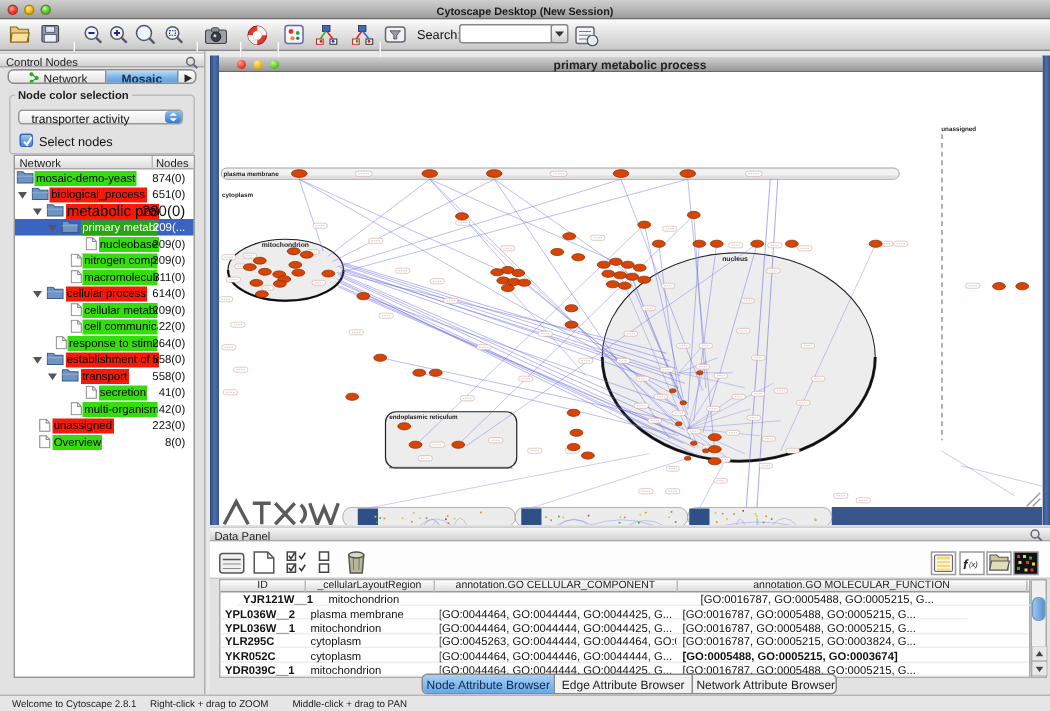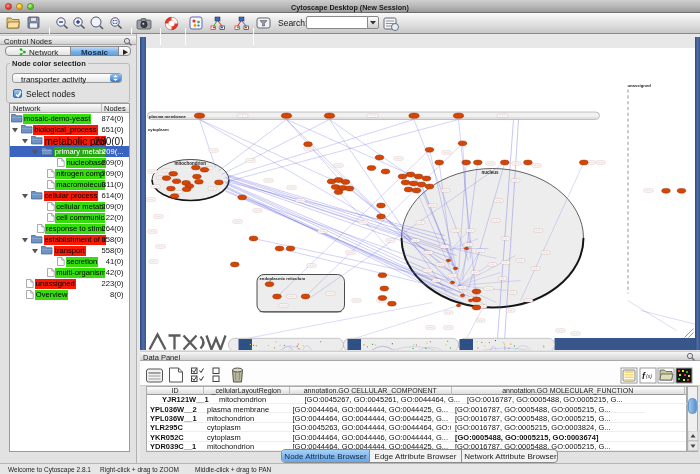--- a/index.html
+++ b/index.html
@@ -338,20 +338,26 @@
         </svg>
         <span style="position:absolute;left:24.8px;top:0.5px;background:#35dd0c;color:#000;white-space:nowrap;padding:0.5px 1px;max-width:70px;overflow:hidden;display:inline-block;">Overview</span>
         <span style="position:absolute;left:84.5px;top:1px;width:29px;text-align:right;color:#111;">8(0)</span>
       </div>
     </div>
 </div>
 
 <div id="netframe" class="abs">
  <div class="abs" style="left:0;top:0;width:5.5px;height:314px;background:linear-gradient(90deg,#2d4a7e,#4d6ea8 50%,#38558c);"></div>
  <div class="abs" style="left:554.5px;top:0;width:5.5px;height:314px;background:linear-gradient(90deg,#2d4a7e,#4d6ea8 50%,#38558c);"></div>
+ <div class="abs" style="left:5.5px;top:0.5px;width:549px;height:10px;background:linear-gradient(#d2d2d2,#aaaaaa 70%,#9a9a9a);border-bottom:1px solid #6a6a6a;">
+  <div class="tl" style="position:absolute;left:12px;top:2px;width:6.5px;height:6.5px;border-radius:50%;background:radial-gradient(circle at 35% 30%,#ff9a8a,#ee3b2f 60%,#b41409);"></div>
+  <div class="tl" style="position:absolute;left:23px;top:2px;width:6.5px;height:6.5px;border-radius:50%;background:radial-gradient(circle at 35% 30%,#ffe9a0,#f5b50c 60%,#c78a00);"></div>
+  <div class="tl" style="position:absolute;left:34px;top:2px;width:6.5px;height:6.5px;border-radius:50%;background:radial-gradient(circle at 35% 30%,#c8f7a0,#59c925 60%,#3a9a0a);"></div>
+  <div style="position:absolute;left:0;top:1px;width:549px;text-align:center;font-size:8px;font-weight:bold;color:#222;">primary metabolic process</div>
+ </div>
 <svg width="549" height="303.5" viewBox="145.5 47.5 549 303.5" style="position:absolute;left:5.5px;top:10.5px;background:#fff;">
       <ellipse cx="190" cy="179.5" rx="38.5" ry="20.5" fill="#ededed" stroke="#1a1a1a" stroke-width="0.8"></ellipse>
       <path d="M 151.5 179.5 A 38.5 20.5 0 0 0 228.5 179.5" fill="none" stroke="#000" stroke-width="1.6" opacity="0.8"></path>
       <ellipse cx="492" cy="237.5" rx="91" ry="69.5" fill="#ededed" stroke="#222" stroke-width="0.7"></ellipse>
       <path d="M 401 237.5 A 91 69.5 0 0 0 583 237.5" fill="none" stroke="#000" stroke-width="2" opacity="0.85"></path>
       <rect x="147" y="111.5" width="452" height="7.5" rx="3.75" fill="#f1f1f1" stroke="#9a9a9a" stroke-width="0.6"></rect>
       <rect x="147.5" y="116.5" width="451" height="2" rx="1" fill="#d8d8d8" opacity="0.7"></rect>
       <rect x="256.5" y="274" width="87.5" height="37.5" rx="7" fill="#ededed" stroke="#222" stroke-width="0.8"></rect>
       <path d="M 259 311.2 L 341 311.2" stroke="#444" stroke-width="1.2" opacity="0.6"></path>
       <line x1="627.5" y1="89" x2="627.5" y2="293" stroke="#8a8a8a" stroke-width="0.9" stroke-dasharray="3.2,2.6"></line>
@@ -814,21 +820,20 @@
 <div class="abs" style="left:6px;top:36px;width:540.5px;height:66px;background:#fff;border:1px solid #aaa;font-size:7.5px;">
       <div style="position:absolute;left:0;top:0;width:538.5px;height:7.7px;background:linear-gradient(#fdfdfd,#ddd);border-bottom:1px solid #999;">
         <div style="position:absolute;left:0px;top:0;width:57px;height:7.7px;border-right:1px solid #bbb;text-align:center;font-size:7px;color:#222;overflow:hidden;white-space:nowrap;">ID</div>
         <div style="position:absolute;left:57px;top:0;width:85.5px;height:7.7px;border-right:1px solid #bbb;text-align:center;font-size:7px;color:#222;overflow:hidden;white-space:nowrap;">_cellularLayoutRegion</div>
         <div style="position:absolute;left:142.5px;top:0;width:162.5px;height:7.7px;border-right:1px solid #bbb;text-align:center;font-size:7px;color:#222;overflow:hidden;white-space:nowrap;">annotation.GO CELLULAR_COMPONENT</div>
         <div style="position:absolute;left:305px;top:0;width:232.5px;height:7.7px;border-right:1px solid #bbb;text-align:center;font-size:7px;color:#222;overflow:hidden;white-space:nowrap;">annotation.GO MOLECULAR_FUNCTION</div>
       </div>
       <div style="position:absolute;left:12px;top:7.7px;width:549px;height:9.4px;border-bottom:0.5px solid #eee;white-space:nowrap;">
         <div style="position:absolute;left:3px;top:0.5px;width:53px;overflow:hidden;font-weight:bold;color:#111;">YJR121W__1</div>
         <div style="position:absolute;left:60px;top:0.5px;width:81.5px;overflow:hidden;font-weight:normal;color:#111;">mitochondrion</div>
-        <div style="position:absolute;left:145.5px;top:0.5px;width:158.5px;overflow:hidden;font-weight:normal;color:#111;">[GO:0045267, GO:0045261, GO:0044464, G...</div>
         <div style="position:absolute;left:308px;top:0.5px;width:228.5px;overflow:hidden;font-weight:normal;color:#111;">[GO:0016787, GO:0005488, GO:0005215, G...</div>
       </div>
       <div style="position:absolute;left:0;top:17.1px;width:498px;height:9.4px;border-bottom:0.5px solid #eee;white-space:nowrap;">
         <div style="position:absolute;left:3px;top:0.5px;width:53px;overflow:hidden;font-weight:bold;color:#111;">YPL036W__2</div>
         <div style="position:absolute;left:60px;top:0.5px;width:81.5px;overflow:hidden;font-weight:normal;color:#111;">plasma membrane</div>
         <div style="position:absolute;left:145.5px;top:0.5px;width:158.5px;overflow:hidden;font-weight:normal;color:#111;">[GO:0044464, GO:0044444, GO:0044425, G...</div>
         <div style="position:absolute;left:308px;top:0.5px;width:228.5px;overflow:hidden;font-weight:normal;color:#111;">[GO:0016787, GO:0005488, GO:0005215, G...</div>
       </div>
       <div style="position:absolute;left:0;top:26.5px;width:538.5px;height:9.4px;border-bottom:0.5px solid #eee;white-space:nowrap;">
         <div style="position:absolute;left:3px;top:0.5px;width:53px;overflow:hidden;font-weight:bold;color:#111;">YPL036W__1</div>

